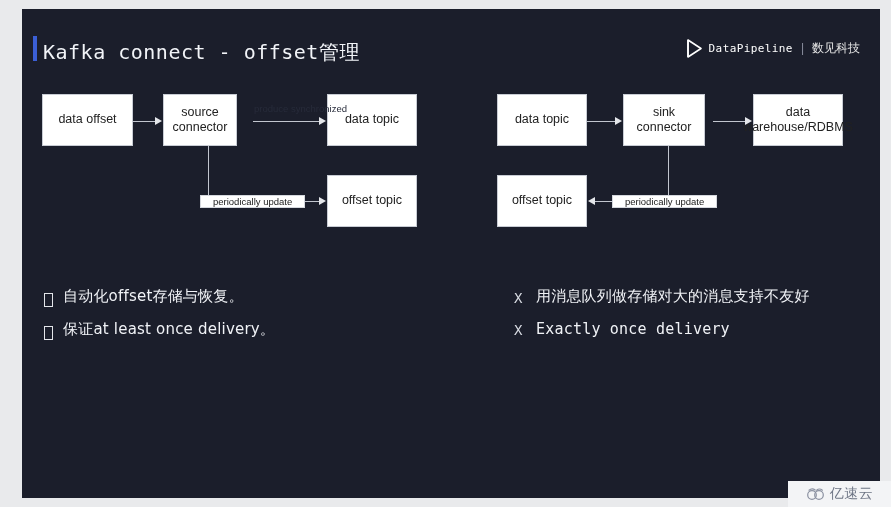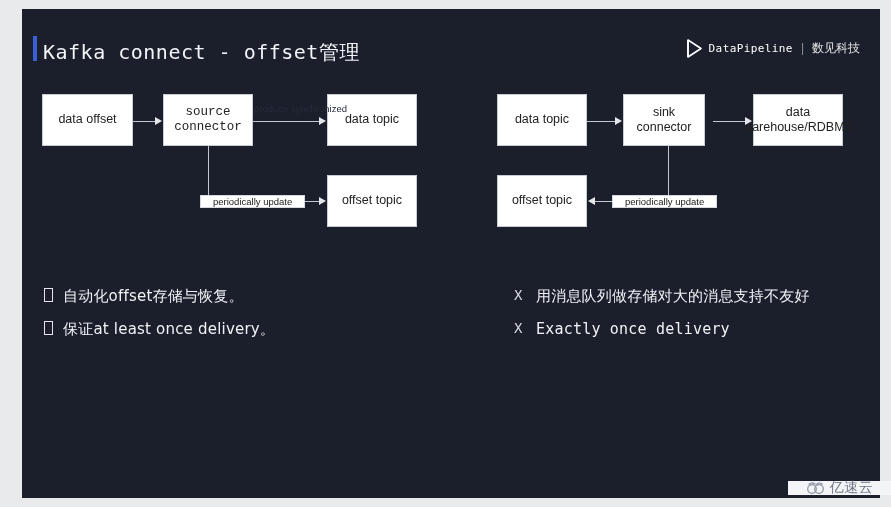--- a/index.html
+++ b/index.html
@@ -147,21 +147,21 @@
     text-align: center;
     white-space: nowrap;
   }
 
   
   .bullet-col {
     position: absolute;
   }
   .bullet {
     display: flex;
-    align-items: flex-start;
+    align-items: flex-end;
     gap: 10px;
     margin-bottom: 14px;
     white-space: nowrap;
     padding-left: 19px;
   }
   .bullet-marker {
     font-family: "DejaVu Sans Mono", monospace;
     font-size: 14px;
     color: #d8dbe2;
     width: 12px;
@@ -186,21 +186,21 @@
   .bullet-text.cn {
     font-family: "DejaVu Sans", "Liberation Sans", sans-serif;
   }
 
   
   #watermark {
     position: absolute;
     left: 788px;
     top: 481px;
     width: 103px;
-    height: 14px;
+    height: 26px;
     background: #f3f4f6;
     display: flex;
     align-items: center;
     justify-content: center;
     gap: 4px;
   }
   #watermark-icon { width: 20px; height: 14px; display: block; }
   #watermark-text {
     font-size: 14px;
     color: #6e7585;
@@ -227,21 +227,21 @@
       <span id="brand-sep">|</span>
       <span id="brand-cn">数见科技</span>
     </div>
 
     <div class="diagram">
 
       <div class="node" style="left:20px; top:85px; width:91px; height:52px;">
         <span>data offset</span>
       </div>
 
-      <div class="node" style="left:141px; top:85px; width:90px; height:52px;font-family:Liberation Mono, monospace;">
+      <div class="node" style="left:141px; top:85px; width:74px; height:52px;">
         <span>source connector</span>
       </div>
 
       <div class="node" style="left:305px; top:85px; width:90px; height:52px;">
         <span>data topic</span>
       </div>
 
       <div class="node" style="left:305px; top:166px; width:90px; height:52px;">
         <span>offset topic</span>
       </div>

